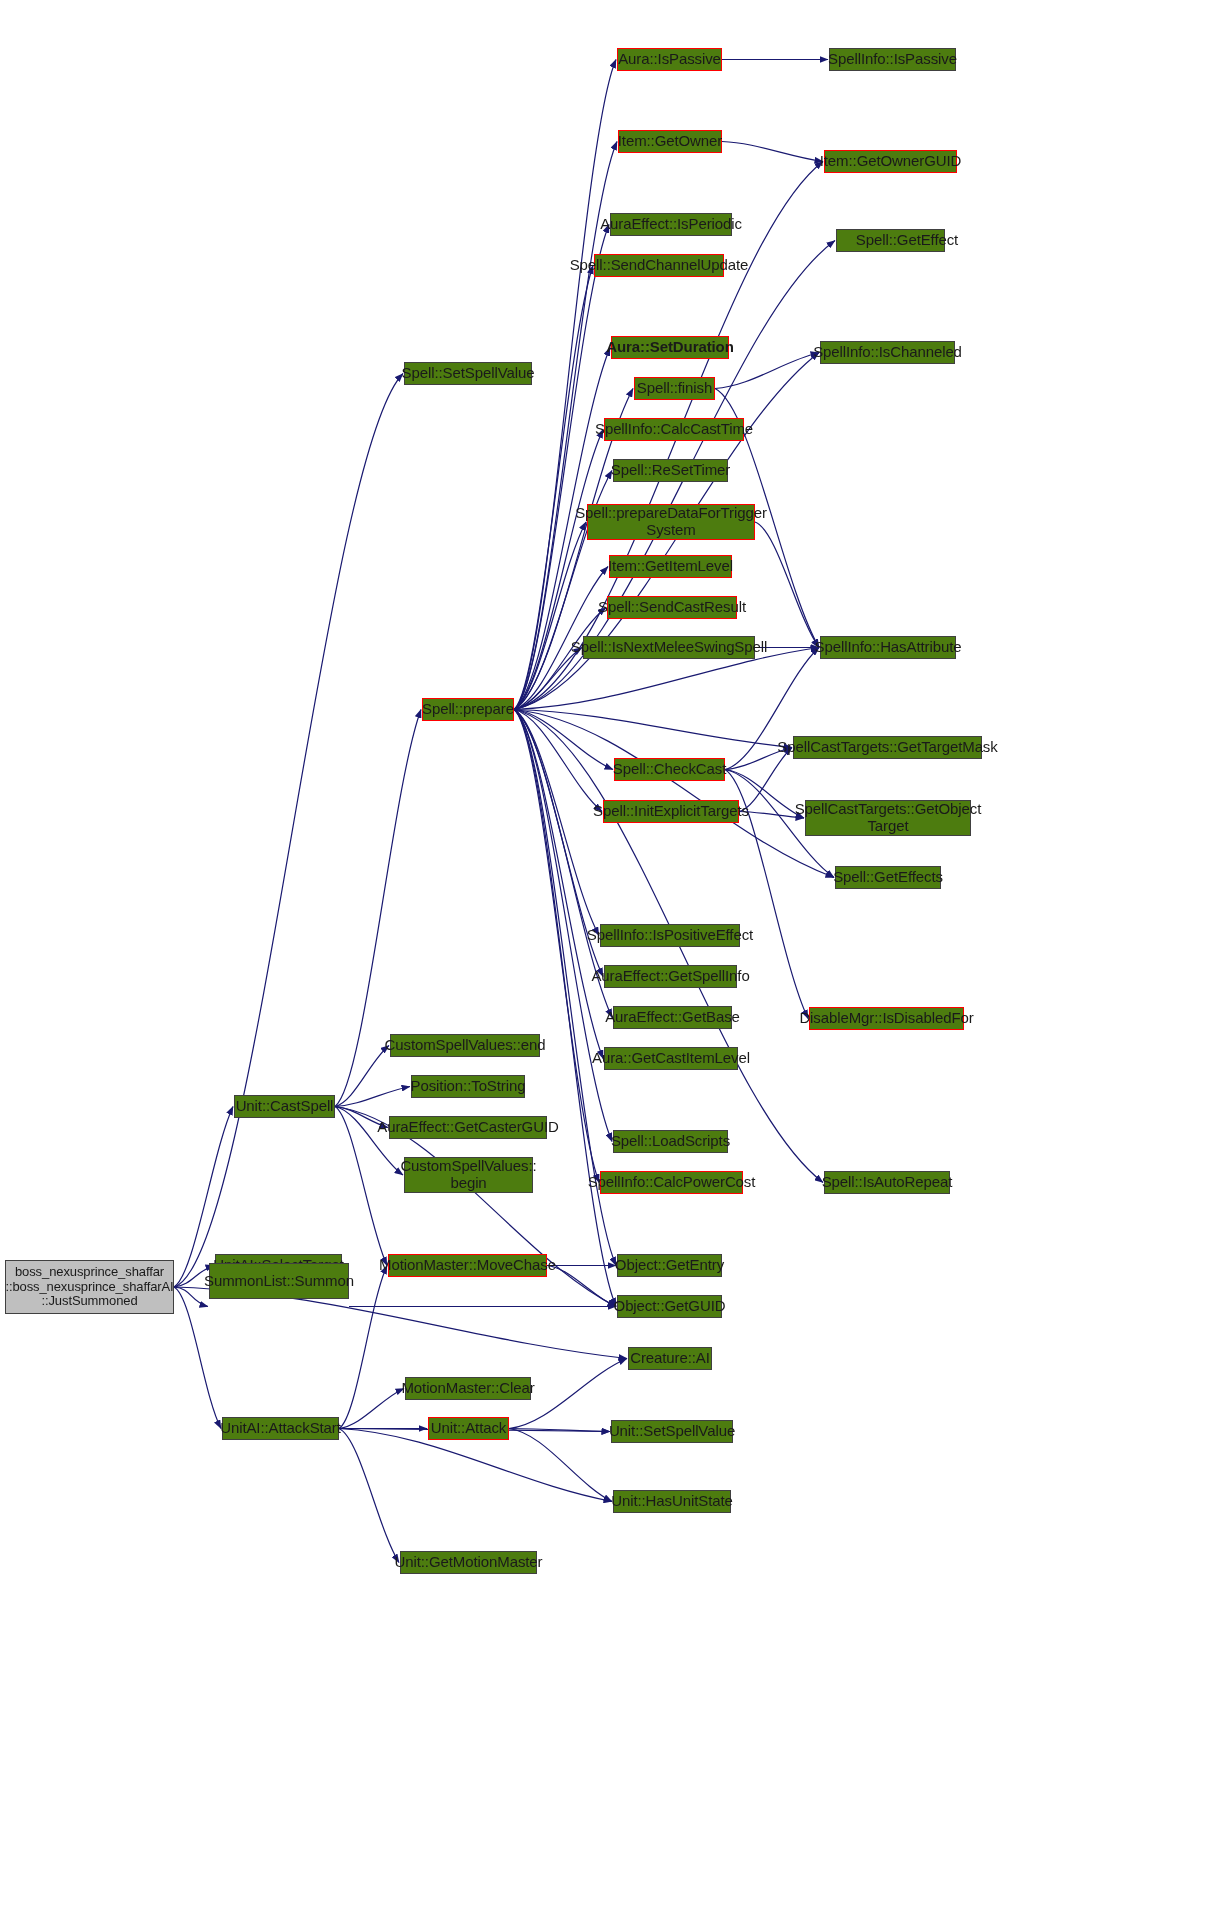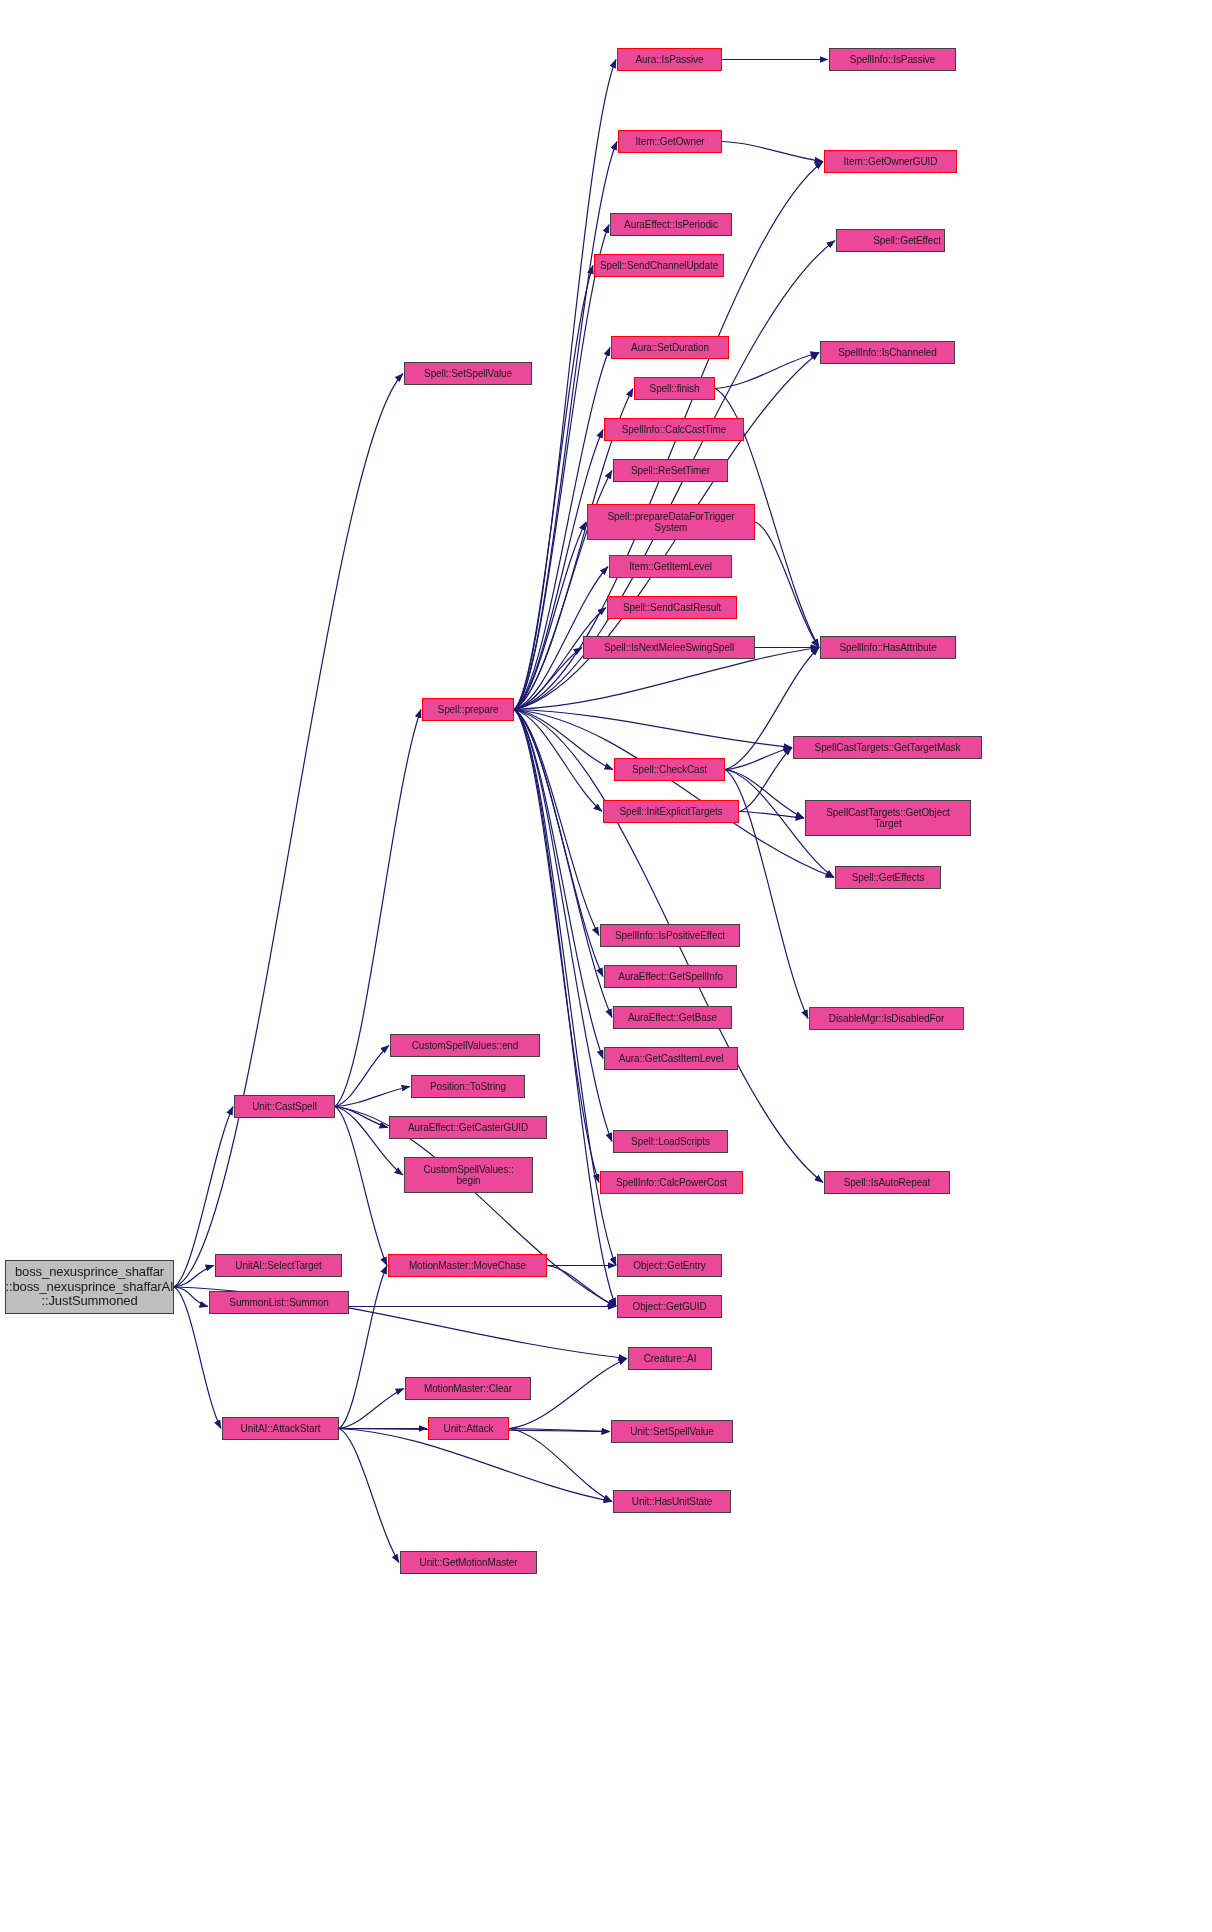--- a/index.html
+++ b/index.html
@@ -22,24 +22,24 @@
     height: 1932px;
     pointer-events: none;
   }
   .node {
     position: absolute;
     box-sizing: border-box;
     display: flex;
     align-items: center;
     justify-content: center;
     text-align: center;
-    background: #ec4899;
+    background: #4d7c0f;
     border: 1px solid #404040;
     color: #1a1a1a;
-    font-size: 10px;
+    font-size: 15px;
     line-height: 1.12;
     letter-spacing: -0.1px;
     white-space: pre-line;
     padding: 0 3px;
     z-index: 5;
   }
   .node.red {
     border: 1px solid #ff0000;
   }
   .node.root {
@@ -132,21 +132,21 @@
 ::boss_nexusprince_shaffarAI
 ::JustSummoned</div>
       <div class="node red" style="left: 617px; top: 48px; width: 105px; height: 23px;">Aura::IsPassive</div>
       <div class="node" style="left: 829px; top: 48px; width: 127px; height: 23px;">SpellInfo::IsPassive</div>
       <div class="node red" style="left: 618px; top: 130px; width: 104px; height: 23px;">Item::GetOwner</div>
       <div class="node red" style="left: 824px; top: 150px; width: 133px; height: 23px;">Item::GetOwnerGUID</div>
       <div class="node" style="left: 610px; top: 213px; width: 122px; height: 23px;">AuraEffect::IsPeriodic</div>
       <div class="node" style="left: 836px; top: 229px; width: 109px; height: 23px; padding-left: 36px;">Spell::GetEffect</div>
       <div class="node red" style="left: 594px; top: 254px; width: 130px; height: 23px;">Spell::SendChannelUpdate</div>
       <div class="node" style="left: 820px; top: 341px; width: 135px; height: 23px;">SpellInfo::IsChanneled</div>
-      <div class="node red" style="left: 611px; top: 336px; width: 118px; height: 23px;">Aura::SetDuration</div>
+      <div class="node red" style="left: 611px; top: 336px; width: 118px; height: 23px; font-weight: bold;">Aura::SetDuration</div>
       <div class="node" style="left: 404px; top: 362px; width: 128px; height: 23px;">Spell::SetSpellValue</div>
       <div class="node red" style="left: 634px; top: 377px; width: 81px; height: 23px;">Spell::finish</div>
       <div class="node red" style="left: 604px; top: 418px; width: 140px; height: 23px;">SpellInfo::CalcCastTime</div>
       <div class="node" style="left: 613px; top: 459px; width: 115px; height: 23px;">Spell::ReSetTimer</div>
       <div class="node red" style="left: 587px; top: 504px; width: 168px; height: 36px;">Spell::prepareDataForTrigger
 System</div>
       <div class="node red" style="left: 609px; top: 555px; width: 123px; height: 23px;">Item::GetItemLevel</div>
       <div class="node red" style="left: 607px; top: 596px; width: 130px; height: 23px;">Spell::SendCastResult</div>
       <div class="node" style="left: 583px; top: 636px; width: 172px; height: 23px;">Spell::IsNextMeleeSwingSpell</div>
       <div class="node" style="left: 820px; top: 636px; width: 136px; height: 23px;">SpellInfo::HasAttribute</div>
@@ -167,21 +167,21 @@
       <div class="node" style="left: 234px; top: 1095px; width: 101px; height: 23px;">Unit::CastSpell</div>
       <div class="node" style="left: 389px; top: 1116px; width: 158px; height: 23px;">AuraEffect::GetCasterGUID</div>
       <div class="node" style="left: 404px; top: 1157px; width: 129px; height: 36px;">CustomSpellValues::
 begin</div>
       <div class="node" style="left: 613px; top: 1130px; width: 115px; height: 23px;">Spell::LoadScripts</div>
       <div class="node red" style="left: 600px; top: 1171px; width: 143px; height: 23px;">SpellInfo::CalcPowerCost</div>
       <div class="node" style="left: 824px; top: 1171px; width: 126px; height: 23px;">Spell::IsAutoRepeat</div>
       <div class="node" style="left: 215px; top: 1254px; width: 127px; height: 23px;">UnitAI::SelectTarget</div>
       <div class="node red" style="left: 388px; top: 1254px; width: 159px; height: 23px;">MotionMaster::MoveChase</div>
       <div class="node" style="left: 617px; top: 1254px; width: 105px; height: 23px;">Object::GetEntry</div>
-      <div class="node" style="left: 209px; top: 1291px; width: 140px; height: 23px;">SummonList::Summon</div>
+      <div class="node" style="left: 209px; top: 1263px; width: 140px; height: 36px;">SummonList::Summon</div>
       <div class="node" style="left: 617px; top: 1295px; width: 105px; height: 23px;">Object::GetGUID</div>
       <div class="node" style="left: 628px; top: 1347px; width: 84px; height: 23px;">Creature::AI</div>
       <div class="node" style="left: 405px; top: 1377px; width: 126px; height: 23px;">MotionMaster::Clear</div>
       <div class="node" style="left: 222px; top: 1417px; width: 117px; height: 23px;">UnitAI::AttackStart</div>
       <div class="node red" style="left: 428px; top: 1417px; width: 81px; height: 23px;">Unit::Attack</div>
       <div class="node" style="left: 611px; top: 1420px; width: 122px; height: 23px;">Unit::SetSpellValue</div>
       <div class="node" style="left: 613px; top: 1490px; width: 118px; height: 23px;">Unit::HasUnitState</div>
       <div class="node" style="left: 400px; top: 1551px; width: 137px; height: 23px;">Unit::GetMotionMaster</div>
     </div>
 </div>

